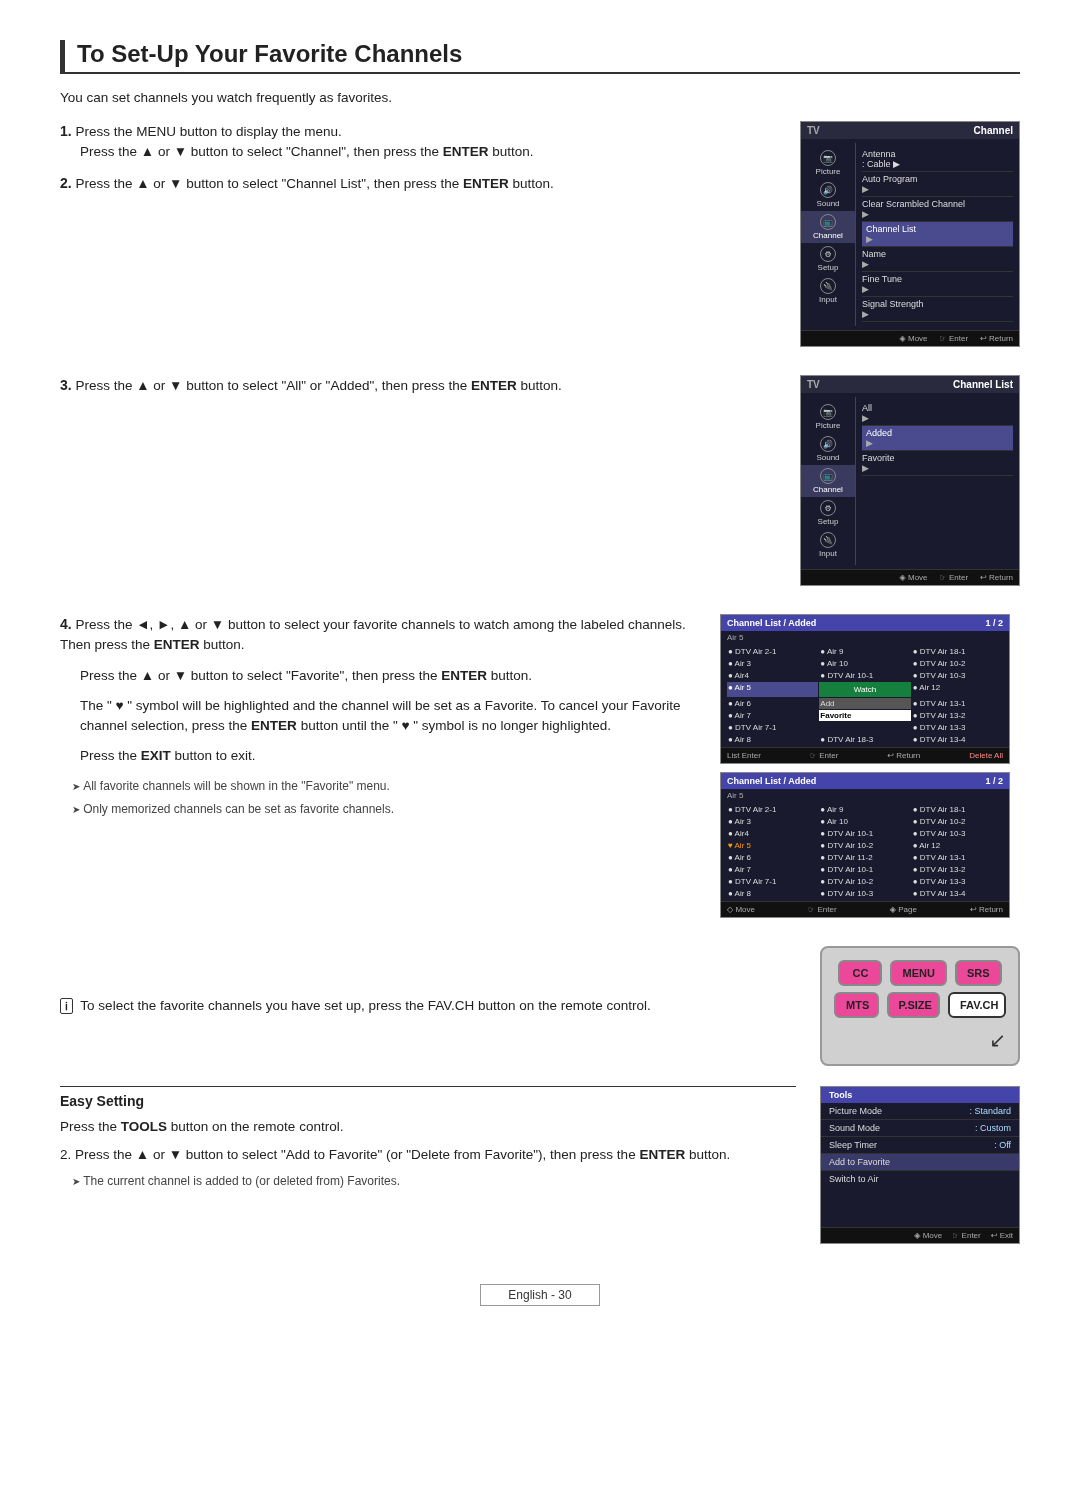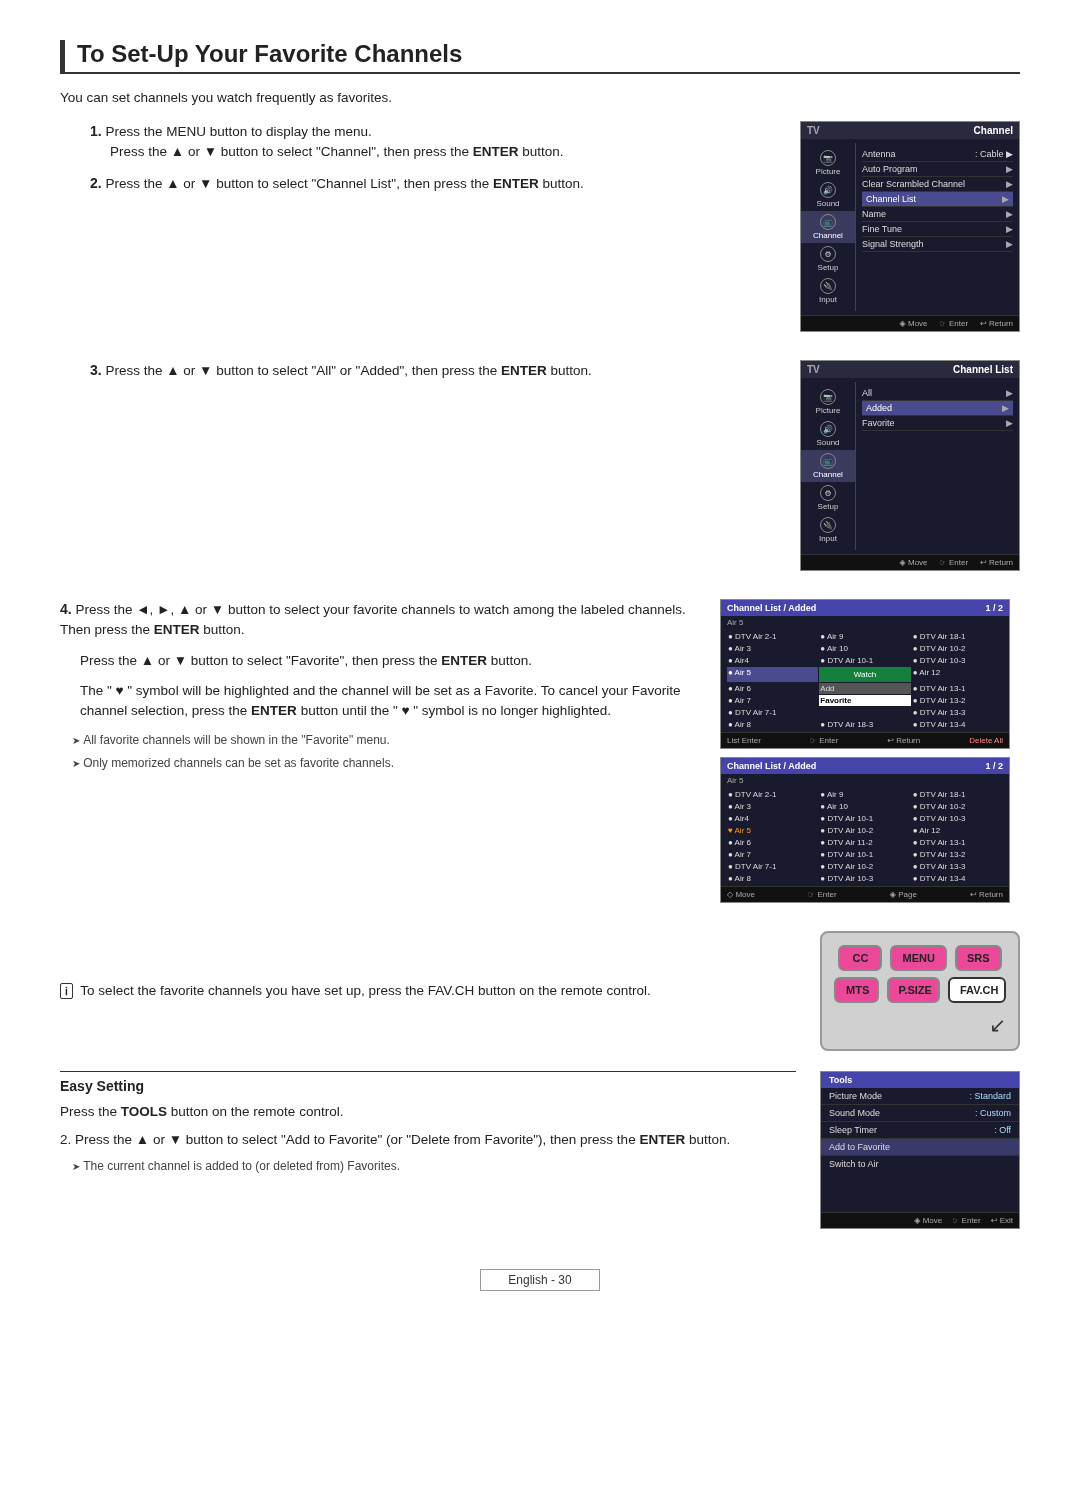--- a/index.html
+++ b/index.html
@@ -30,21 +30,20 @@
 
     .step-section {
       display: flex;
       gap: 20px;
       margin-bottom: 20px;
       align-items: flex-start;
     }
 
     .steps-text {
       flex: 1;
-      margin-left: 30px;
     }
 
     .step-item {
       margin-bottom: 10px;
       font-size: 13.5px;
       line-height: 1.5;
     }
 
     .step-item .step-num {
       font-weight: bold;
@@ -131,20 +130,21 @@
       padding: 4px 6px;
     }
 
     .tv-menu-row {
       display: flex;
       justify-content: space-between;
       padding: 2px 0;
       font-size: 9px;
       color: #ddd;
       border-bottom: 1px solid #333;
+      flex-direction: column;
     }
 
     .tv-menu-row.highlighted {
       background: #4a4a8e;
       color: #fff;
       padding: 2px 4px;
     }
 
     .tv-menu-row .row-arrow {
       color: #aaa;
@@ -538,20 +538,23 @@
   <div class="step4-text">
     <div class="step-item">
       <span class="step-num">4.</span>
       <span>Press the ◄, ►, ▲ or ▼ button to select your favorite channels to watch among the labeled channels. Then press the </span><strong>ENTER</strong><span> button.</span>
     </div>
     <div class="step-item indent-block">
       <span>Press the ▲ or ▼ button to select "Favorite", then press the </span><strong>ENTER</strong><span> button.</span>
     </div>
     <div class="step-item indent-block">
       <span>The " ♥ " symbol will be highlighted and the channel will be set as a Favorite. To cancel your Favorite channel selection, press the </span><strong>ENTER</strong><span> button until the " ♥ " symbol is no longer highlighted.</span>
+    </div>
+    <div class="step-item indent-block">
+      Press the <strong>EXIT</strong> button to exit.
     </div>
     <div class="sub-note">All favorite channels will be shown in the "Favorite" menu.</div>
     <div class="sub-note">Only memorized channels can be set as favorite channels.</div>
   </div>
 
   <div class="step4-screenshots">
 
     <div class="channel-added-menu">
       <div class="channel-added-header">
         <span>Channel List / Added</span>

